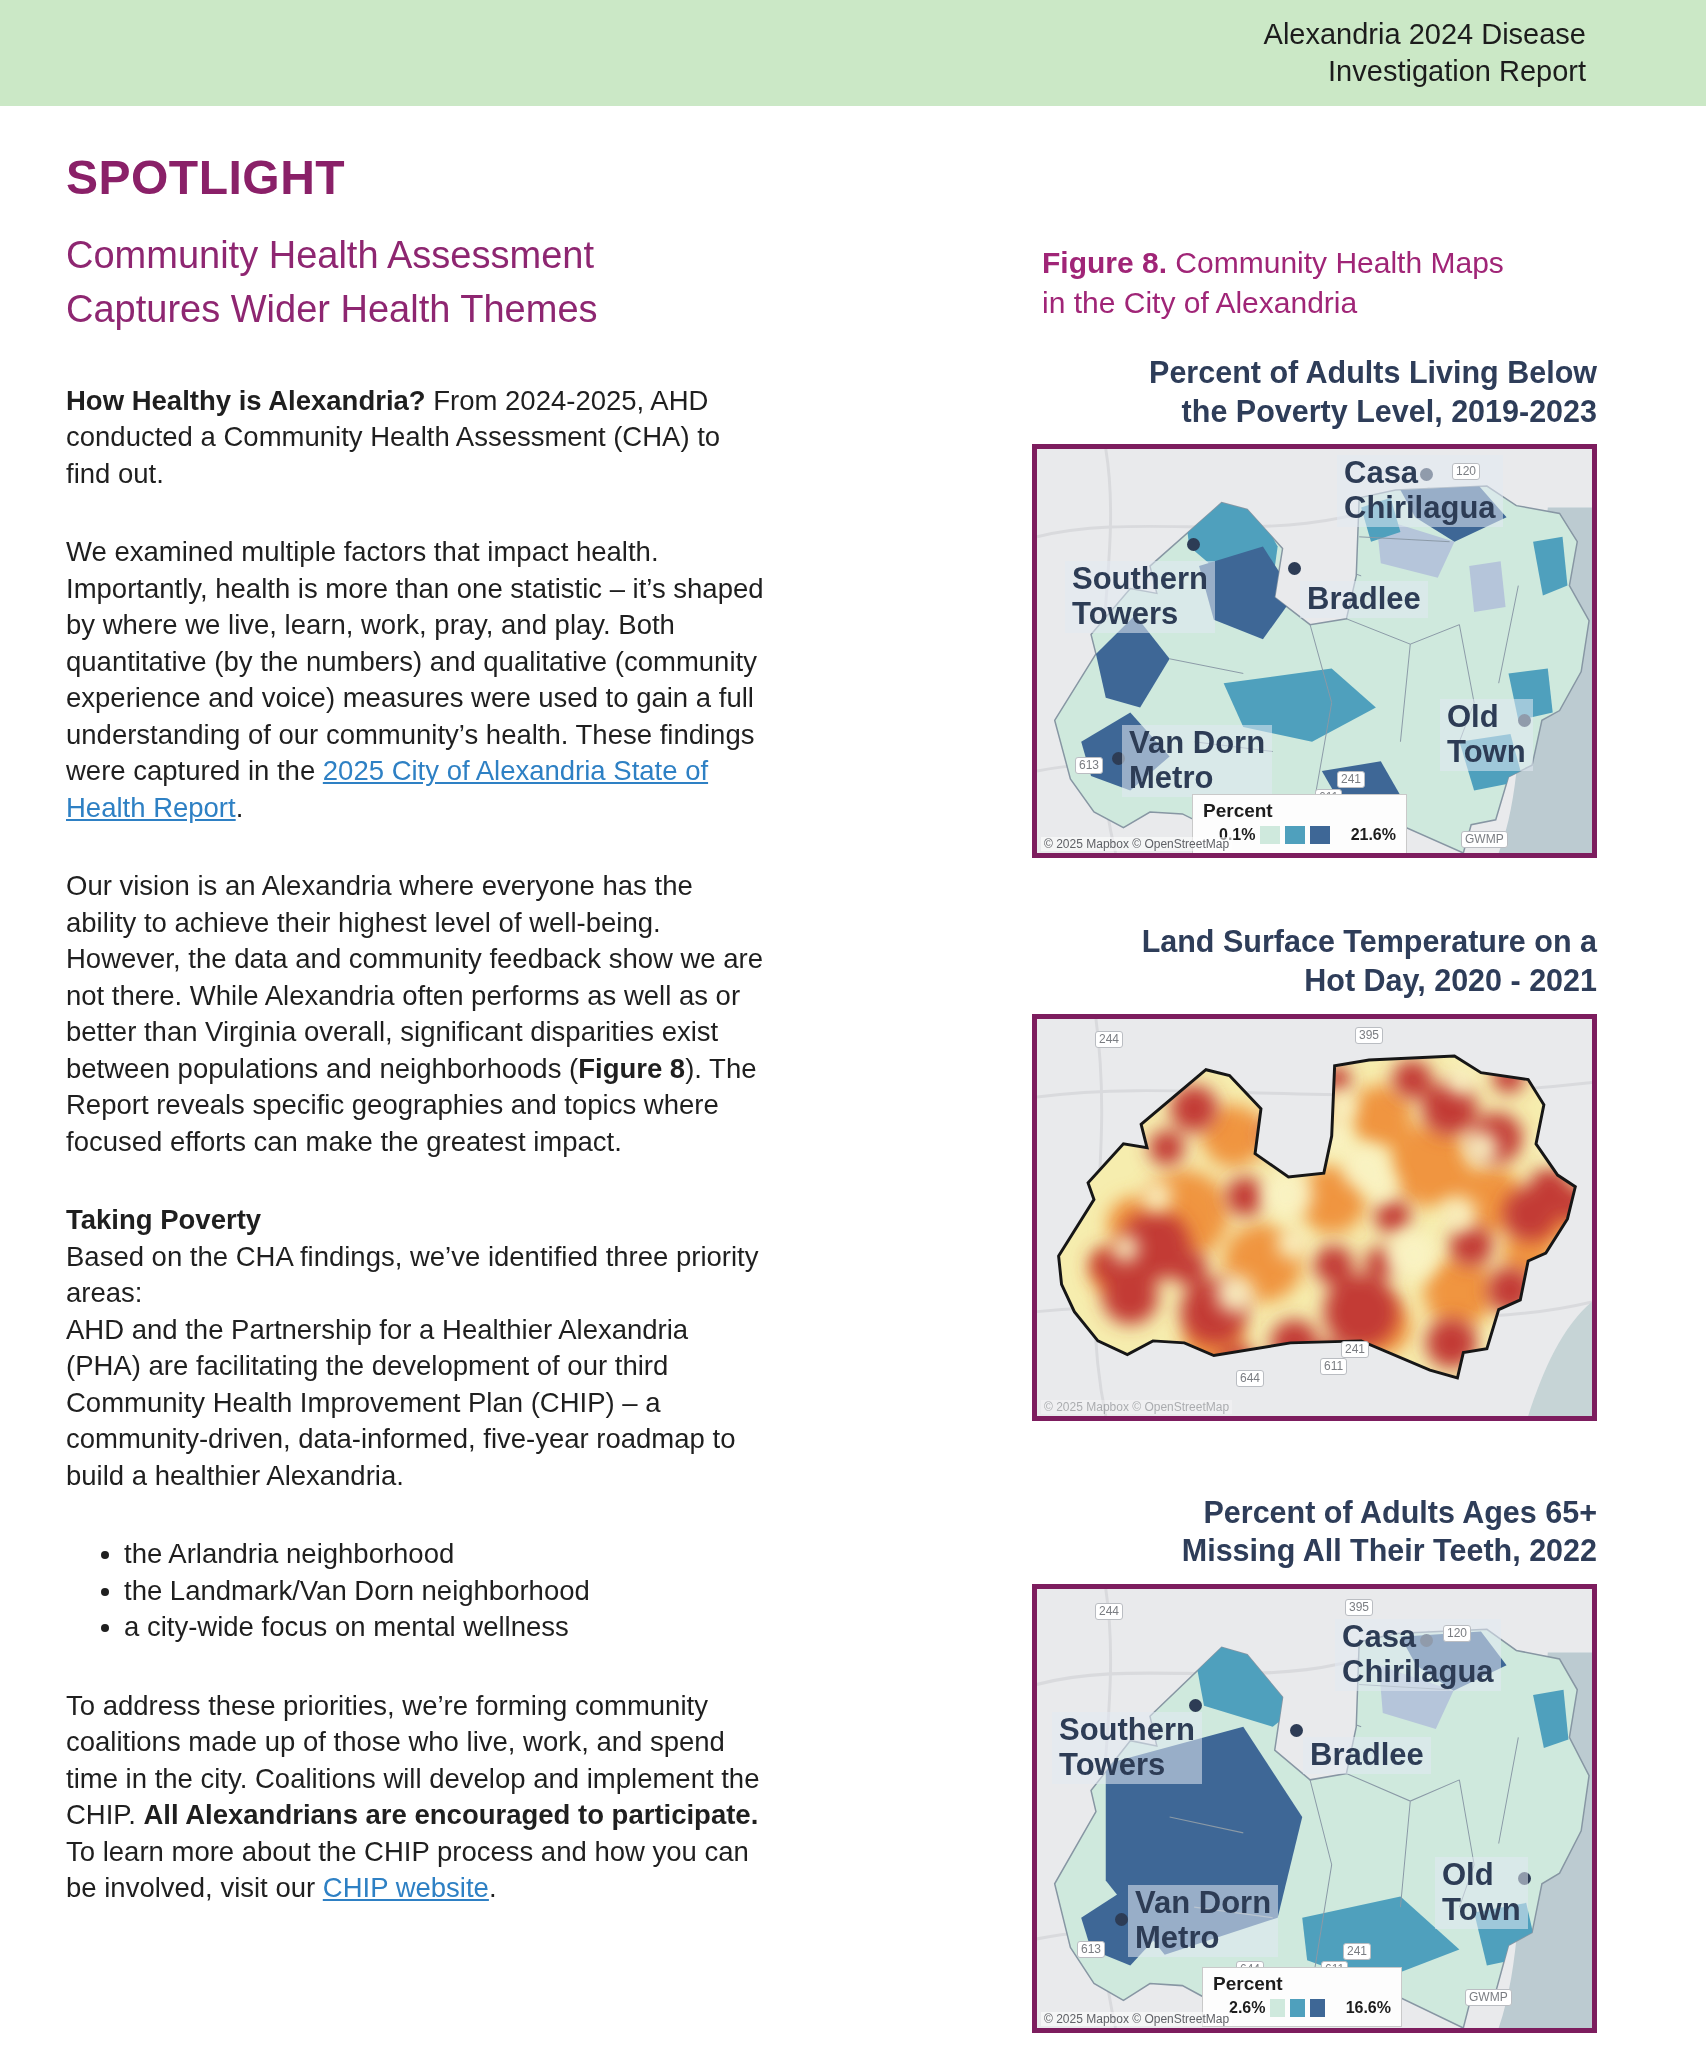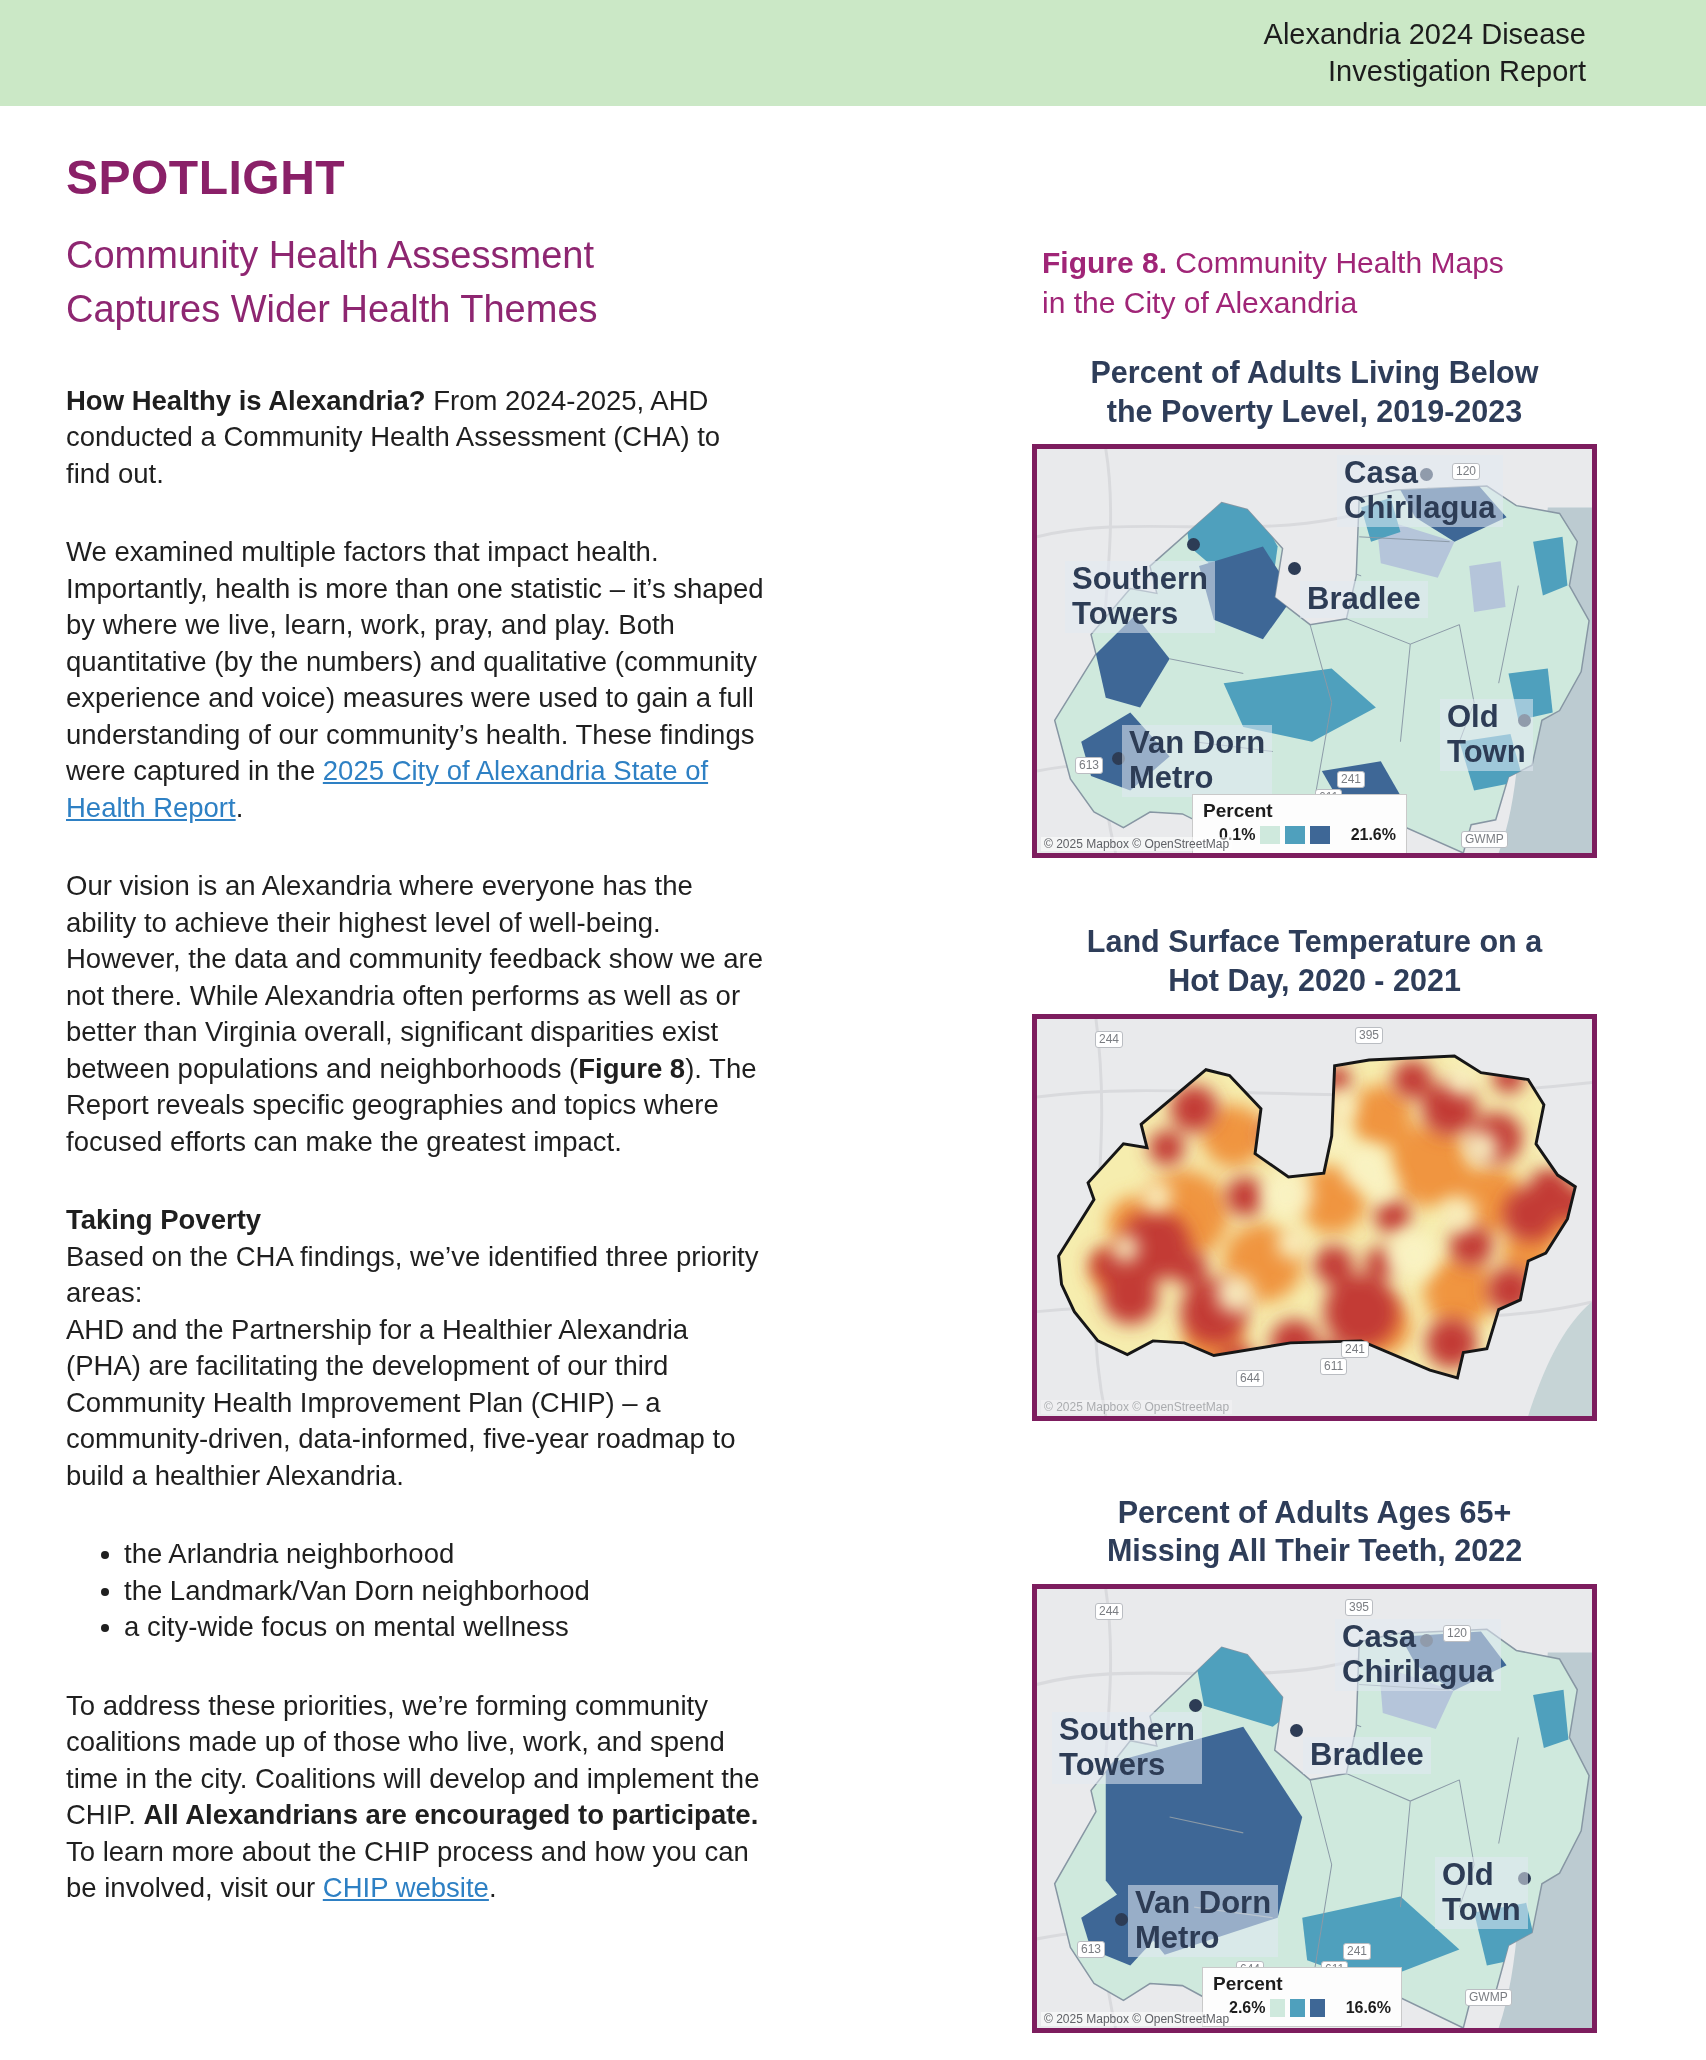--- a/index.html
+++ b/index.html
@@ -18,21 +18,21 @@
   .section-heading{font-size:27.5px;line-height:36.5px;color:#1f1f1f;margin:0;}
   .after-heading{margin-top:0;}
   .intro-p{margin:0;}
   .priorities{margin:0 0 42px;padding-left:58px;list-style:disc;}
   .priorities li{font-size:27.5px;line-height:36.5px;color:#1f1f1f;}
   .link{color:#2e80c4;text-decoration:underline;cursor:pointer;}
   
   .right-col{position:absolute;left:1032px;top:243px;width:565px;}
   .fig-caption{font-size:30px;line-height:1.33;color:#a02577;margin:0 0 30px;padding-left:10px;width:480px;}
   .fig-caption b{font-weight:700;}
-  .map-title{font-size:30.5px;font-weight:700;color:#2e3d59;text-align:center;line-height:1.27;
+  .map-title{font-size:30.5px;font-weight:700;color:#2e3d59;text-align:right;line-height:1.27;
              margin:0 0 14px;white-space:pre-line;}
   .map-frame{position:relative;width:565px;border:5px solid #7d1d5e;box-sizing:border-box;
              background:#e9eaec;overflow:hidden;}
   #map1{height:414px;margin-bottom:64px;}
   #map2{height:407px;margin-bottom:72px;}
   #map3{height:449px;}
   .map-frame svg{position:absolute;left:0;top:0;width:100%;height:100%;display:block;}
   .nlabel{position:absolute;font-weight:700;font-size:31px;line-height:1.13;color:#2d3c55;
           white-space:pre-line;background:rgba(226,233,242,.55);padding:0 7px 2px;}
   .ndot{position:absolute;width:13px;height:13px;border-radius:50%;background:#2d3c55;}

